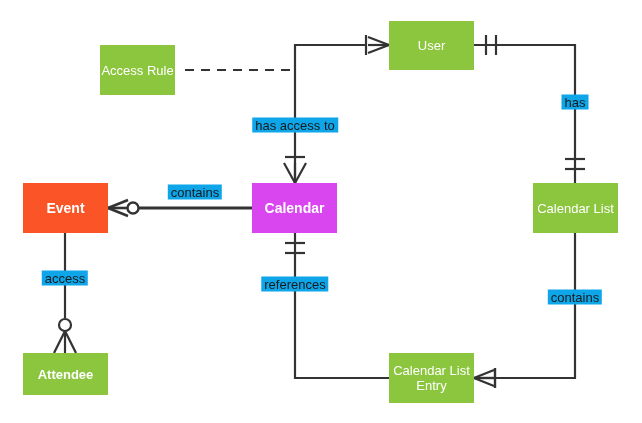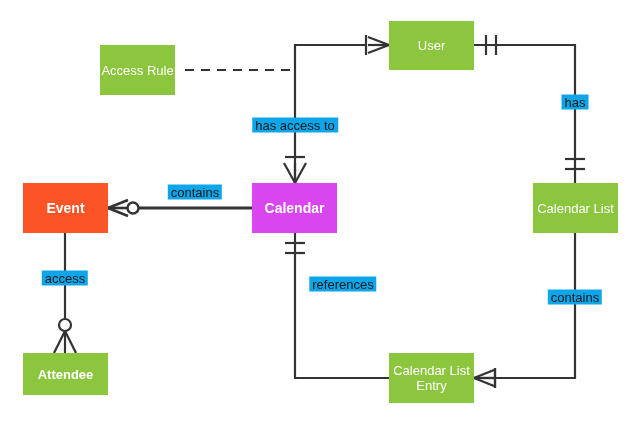--- a/index.html
+++ b/index.html
@@ -162,17 +162,17 @@
   </div>
 
   <div class="edge-label" style="left:295px; top:125px; transform:translate(-50%,-50%);">has access to</div>
 
   <div class="edge-label" style="left:575px; top:102px; transform:translate(-50%,-50%);">has</div>
 
   <div class="edge-label" style="left:195px; top:192px; transform:translate(-50%,-50%);">contains</div>
 
   <div class="edge-label" style="left:65px; top:278px; transform:translate(-50%,-50%);">access</div>
 
-  <div class="edge-label" style="left:295px; top:284px; transform:translate(-50%,-50%);margin-left:48px;">references</div>
+  <div class="edge-label" style="left:295px; top:284px; transform:translate(-50%,-50%);">references</div>
 
   <div class="edge-label" style="left:575px; top:297px; transform:translate(-50%,-50%);">contains</div>
 
 </div>
 
 </body></html>

